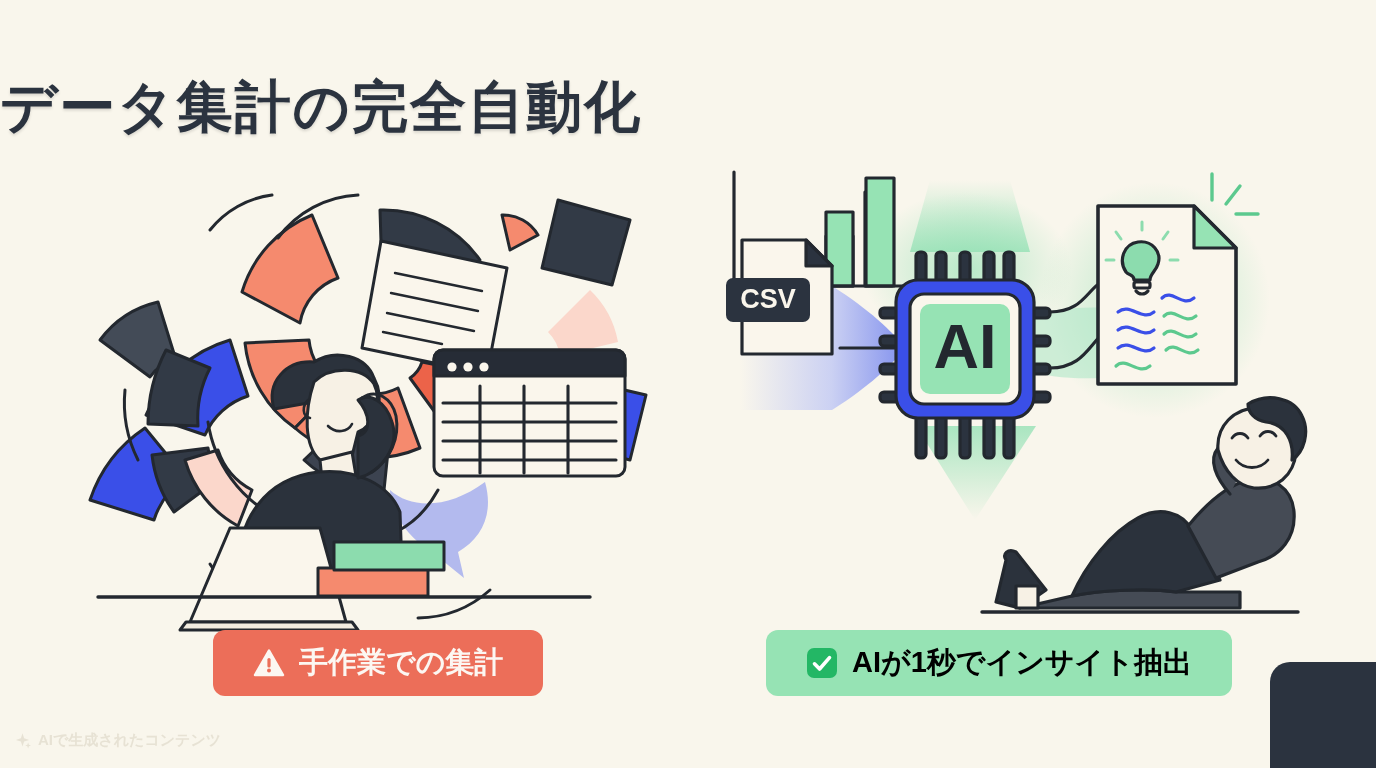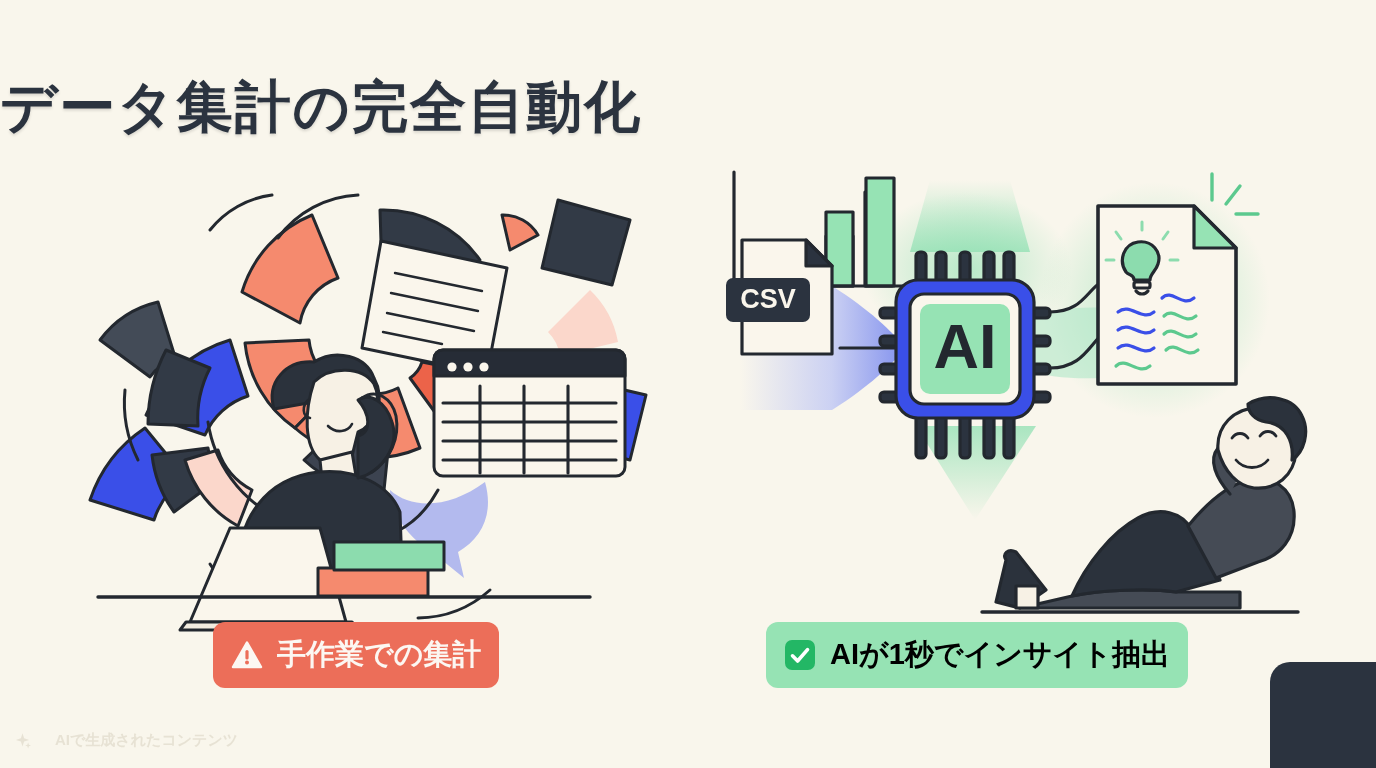--- a/index.html
+++ b/index.html
@@ -28,38 +28,39 @@
   .panel-right { left:720px; width:580px; }
 
   .art { position:absolute; inset:0; }
   .art svg { width:100%; height:100%; display:block; overflow:visible; }
 
   
   .badge {
     position:absolute;
     display:flex; align-items:center; gap:14px;
     border-radius:12px;
-    padding:13px 18px;
+    padding:13px 40px;
     font-size:29px; font-weight:bold;
     white-space:nowrap;
+    margin-top:8px;
   }
   .badge-left {
     left:213px; top:622px;
     background:#EC6E59; color:#FCF7F2;
   }
   .badge-right {
     left:766px; top:622px;
     background:#96E3B4; color:#000000;text-align:center;
   }
   .badge-ico { flex:0 0 auto; display:block; }
 
   
   .footer {
     position:absolute; left:14px; bottom:18px;
-    display:flex; align-items:center; gap:24px;
+    display:flex; align-items:center; gap:7px;
     font-size:15px; font-weight:bold;
     color:#E7E2D4;
   }
 
   
   .corner { position:absolute; right:0; bottom:0; width:136px; height:138px; }
 </style>
 </head>
 <body>
 

